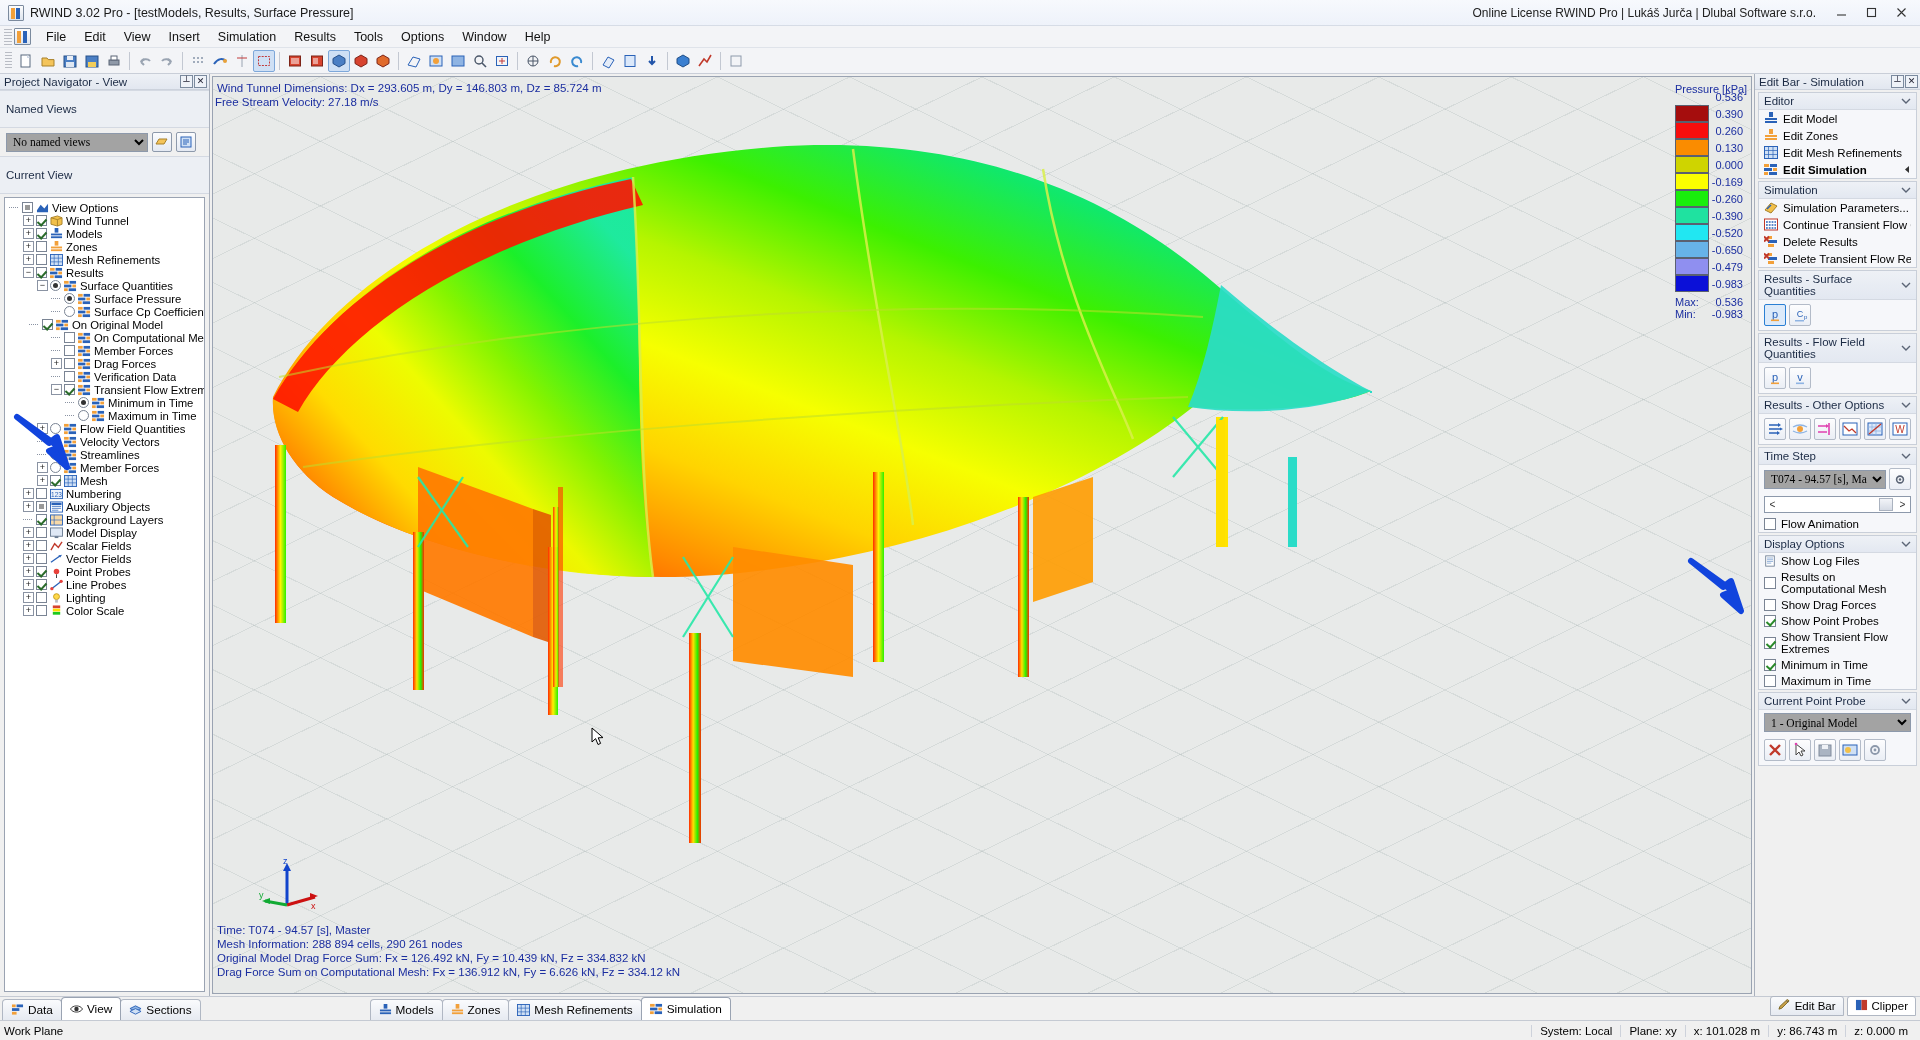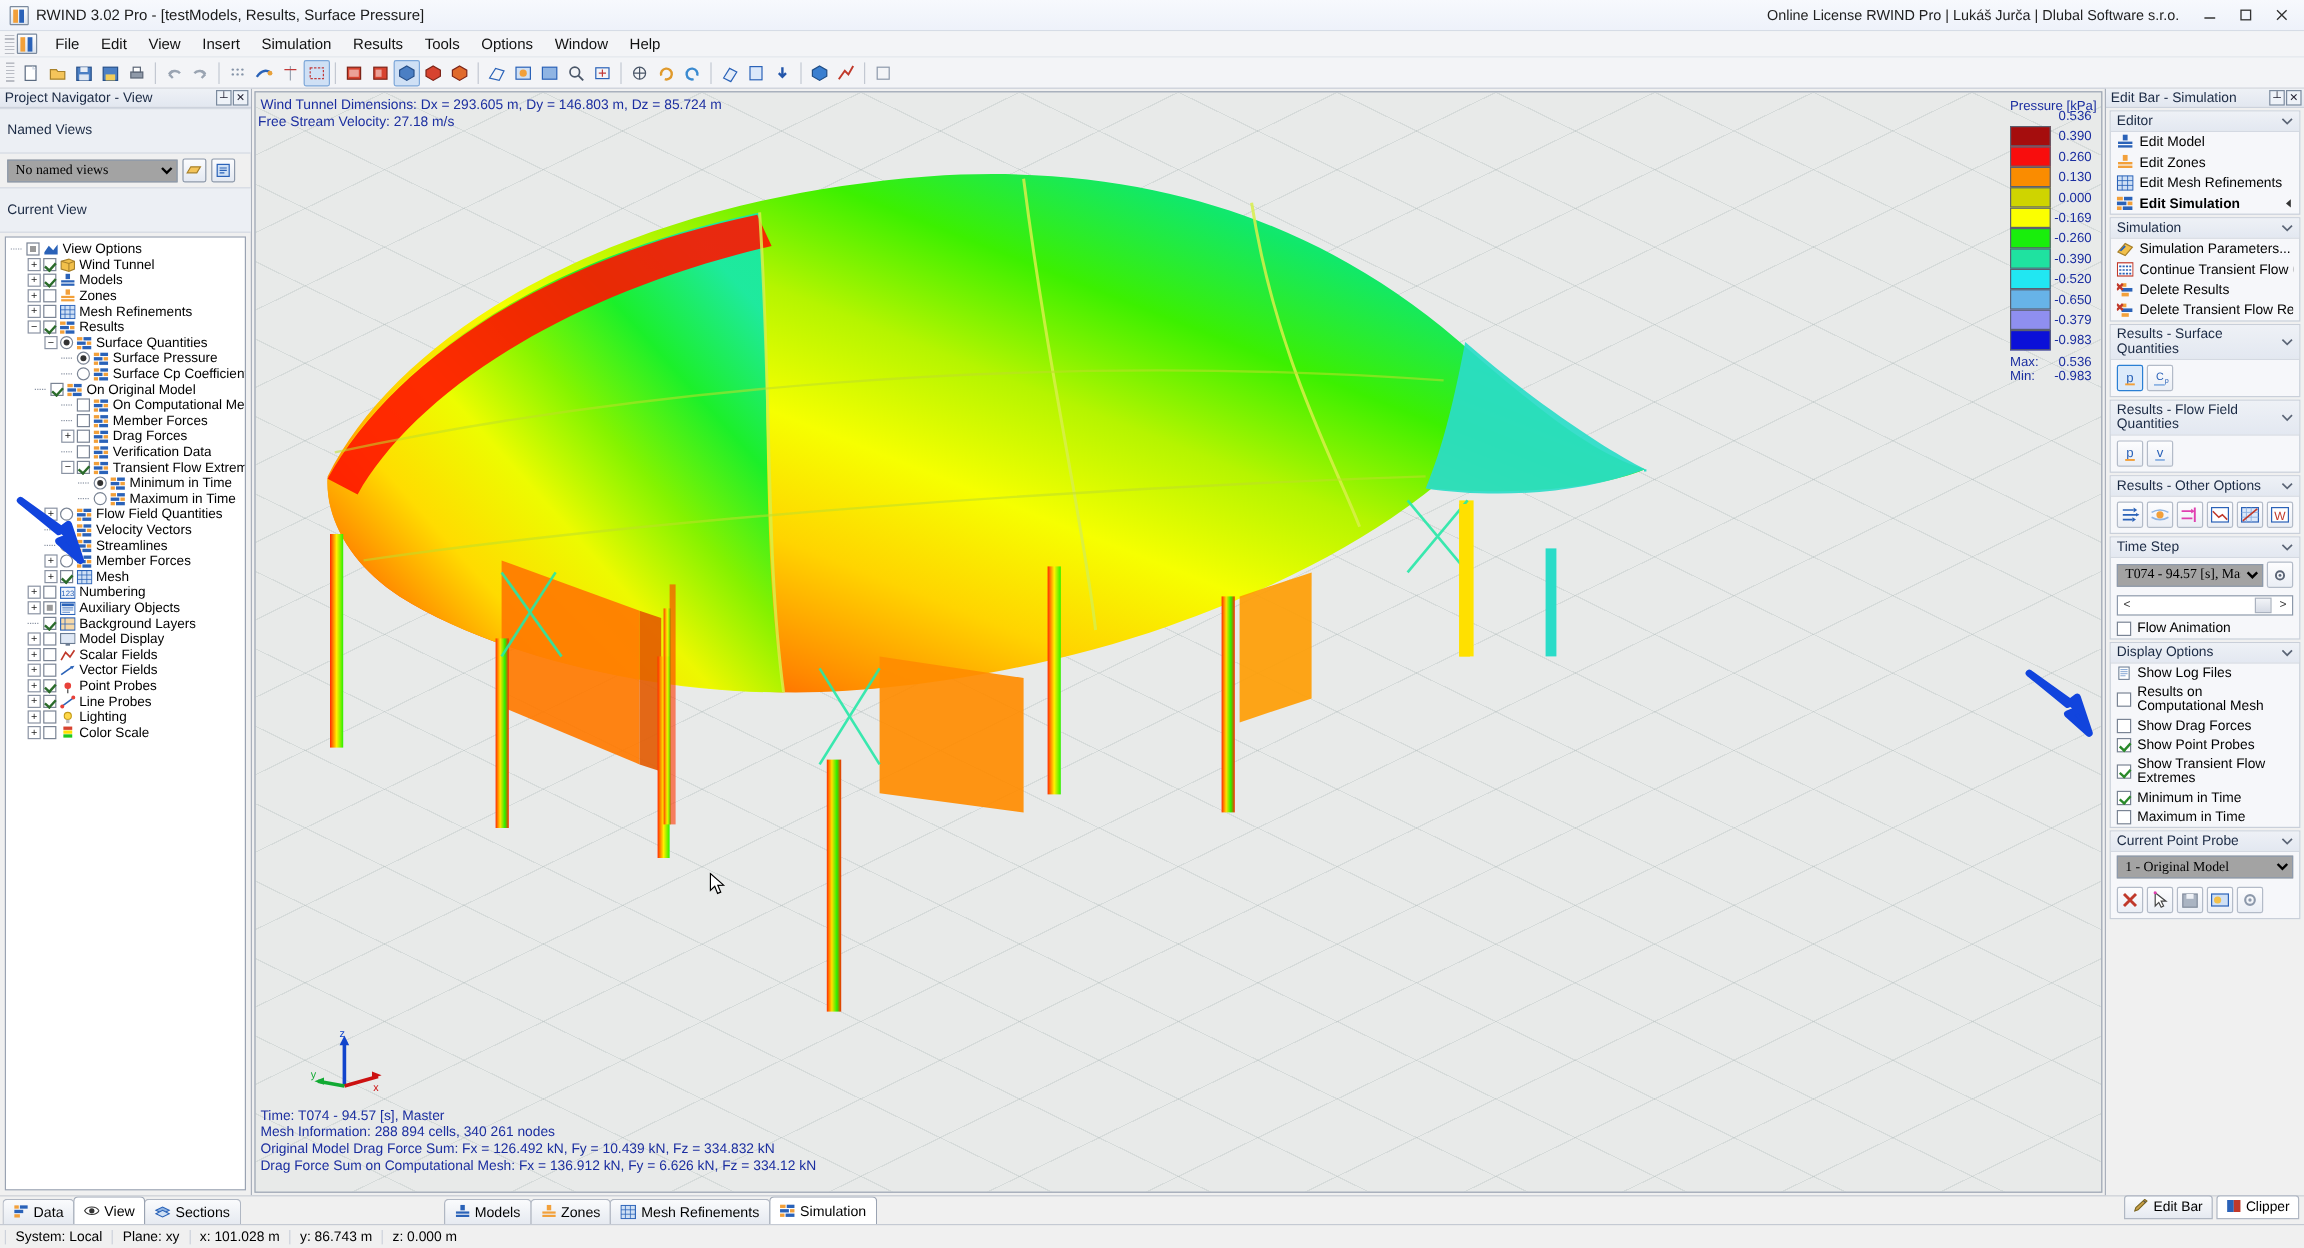--- a/index.html
+++ b/index.html
@@ -895,21 +895,21 @@
       </g>
 
       <path d="M1003 343 L1012 343 L1012 470 L1003 470 Z" fill="#ffe000"></path>
       <path d="M1158 314 L1158 316" stroke="#2adcc8" stroke-width="2"></path>
     </svg>
 
     <div class="vptext" style="left:4px; top:5px;">Wind Tunnel Dimensions: Dx = 293.605 m, Dy = 146.803 m, Dz = 85.724 m</div>
     <div class="vptext" style="left:2px; top:19px;">Free Stream Velocity: 27.18 m/s</div>
 
     <div class="vptext" style="left:4px; bottom:56px;">Time: T074 - 94.57 [s], Master</div>
-    <div class="vptext" style="left:4px; bottom:42px;">Mesh Information: 288 894 cells, 340 261 nodes</div>
+    <div class="vptext" style="left:4px; bottom:42px;">Mesh Information: 288 894 cells, 290 261 nodes</div>
     <div class="vptext" style="left:4px; bottom:28px;">Original Model Drag Force Sum: Fx = 126.492 kN, Fy = 10.439 kN, Fz = 334.832 kN</div>
     <div class="vptext" style="left:4px; bottom:14px;">Drag Force Sum on Computational Mesh: Fx = 136.912 kN, Fy = 6.626 kN, Fz = 334.12 kN</div>
 
     <svg id="triad" viewBox="0 0 60 56">
       <path d="M28 48 L28 10" stroke="#1144cc" stroke-width="3"></path>
       <path d="M28 6 l-4 8 h8 z" fill="#1144cc"></path>
       <path d="M28 48 L56 40" stroke="#cc1111" stroke-width="3"></path>
       <path d="M59 39 l-8 -3 v6 z" fill="#cc1111"></path>
       <path d="M28 48 L6 44" stroke="#11aa33" stroke-width="3"></path>
       <path d="M3 44 l8 -3 v6 z" fill="#11aa33"></path>
@@ -964,21 +964,21 @@
           <div class="lrow">
             <div class="lswatch" style="background:#21e7f2"></div>
             <div class="lval">-0.520</div>
           </div>
           <div class="lrow">
             <div class="lswatch" style="background:#67b3e8"></div>
             <div class="lval">-0.650</div>
           </div>
           <div class="lrow">
             <div class="lswatch" style="background:#8f8ff0"></div>
-            <div class="lval">-0.379</div>
+            <div class="lval">-0.479</div>
           </div>
           <div class="lrow">
             <div class="lswatch" style="background:#0b10d8"></div>
             <div class="lval">-0.983</div>
           </div>
         </div>
       <div class="minmax">
         <div>
             <span>Max:</span>
             <span>0.536</span>
@@ -1370,18 +1370,19 @@
     <div class="fbtn active">
       <span><svg width="13" height="12" viewBox="0 0 14 13">
           <path d="M1 1 h6 v11 h-6 z" fill="#2a62b8"></path>
           <path d="M7 1 h6 v11 h-6 z" fill="#c0392b"></path>
         </svg></span>
       <span>Clipper</span>
     </div>
   </div>
 
 <div id="statusbar">
+  <div class="sb-left">Work Plane</div>
   <div class="sb-cell">System: Local</div>
   <div class="sb-cell">Plane: xy</div>
   <div class="sb-cell">x:  101.028 m</div>
   <div class="sb-cell">y:  86.743 m</div>
   <div class="sb-cell">z:  0.000 m</div>
 </div>
 
 </body></html>

